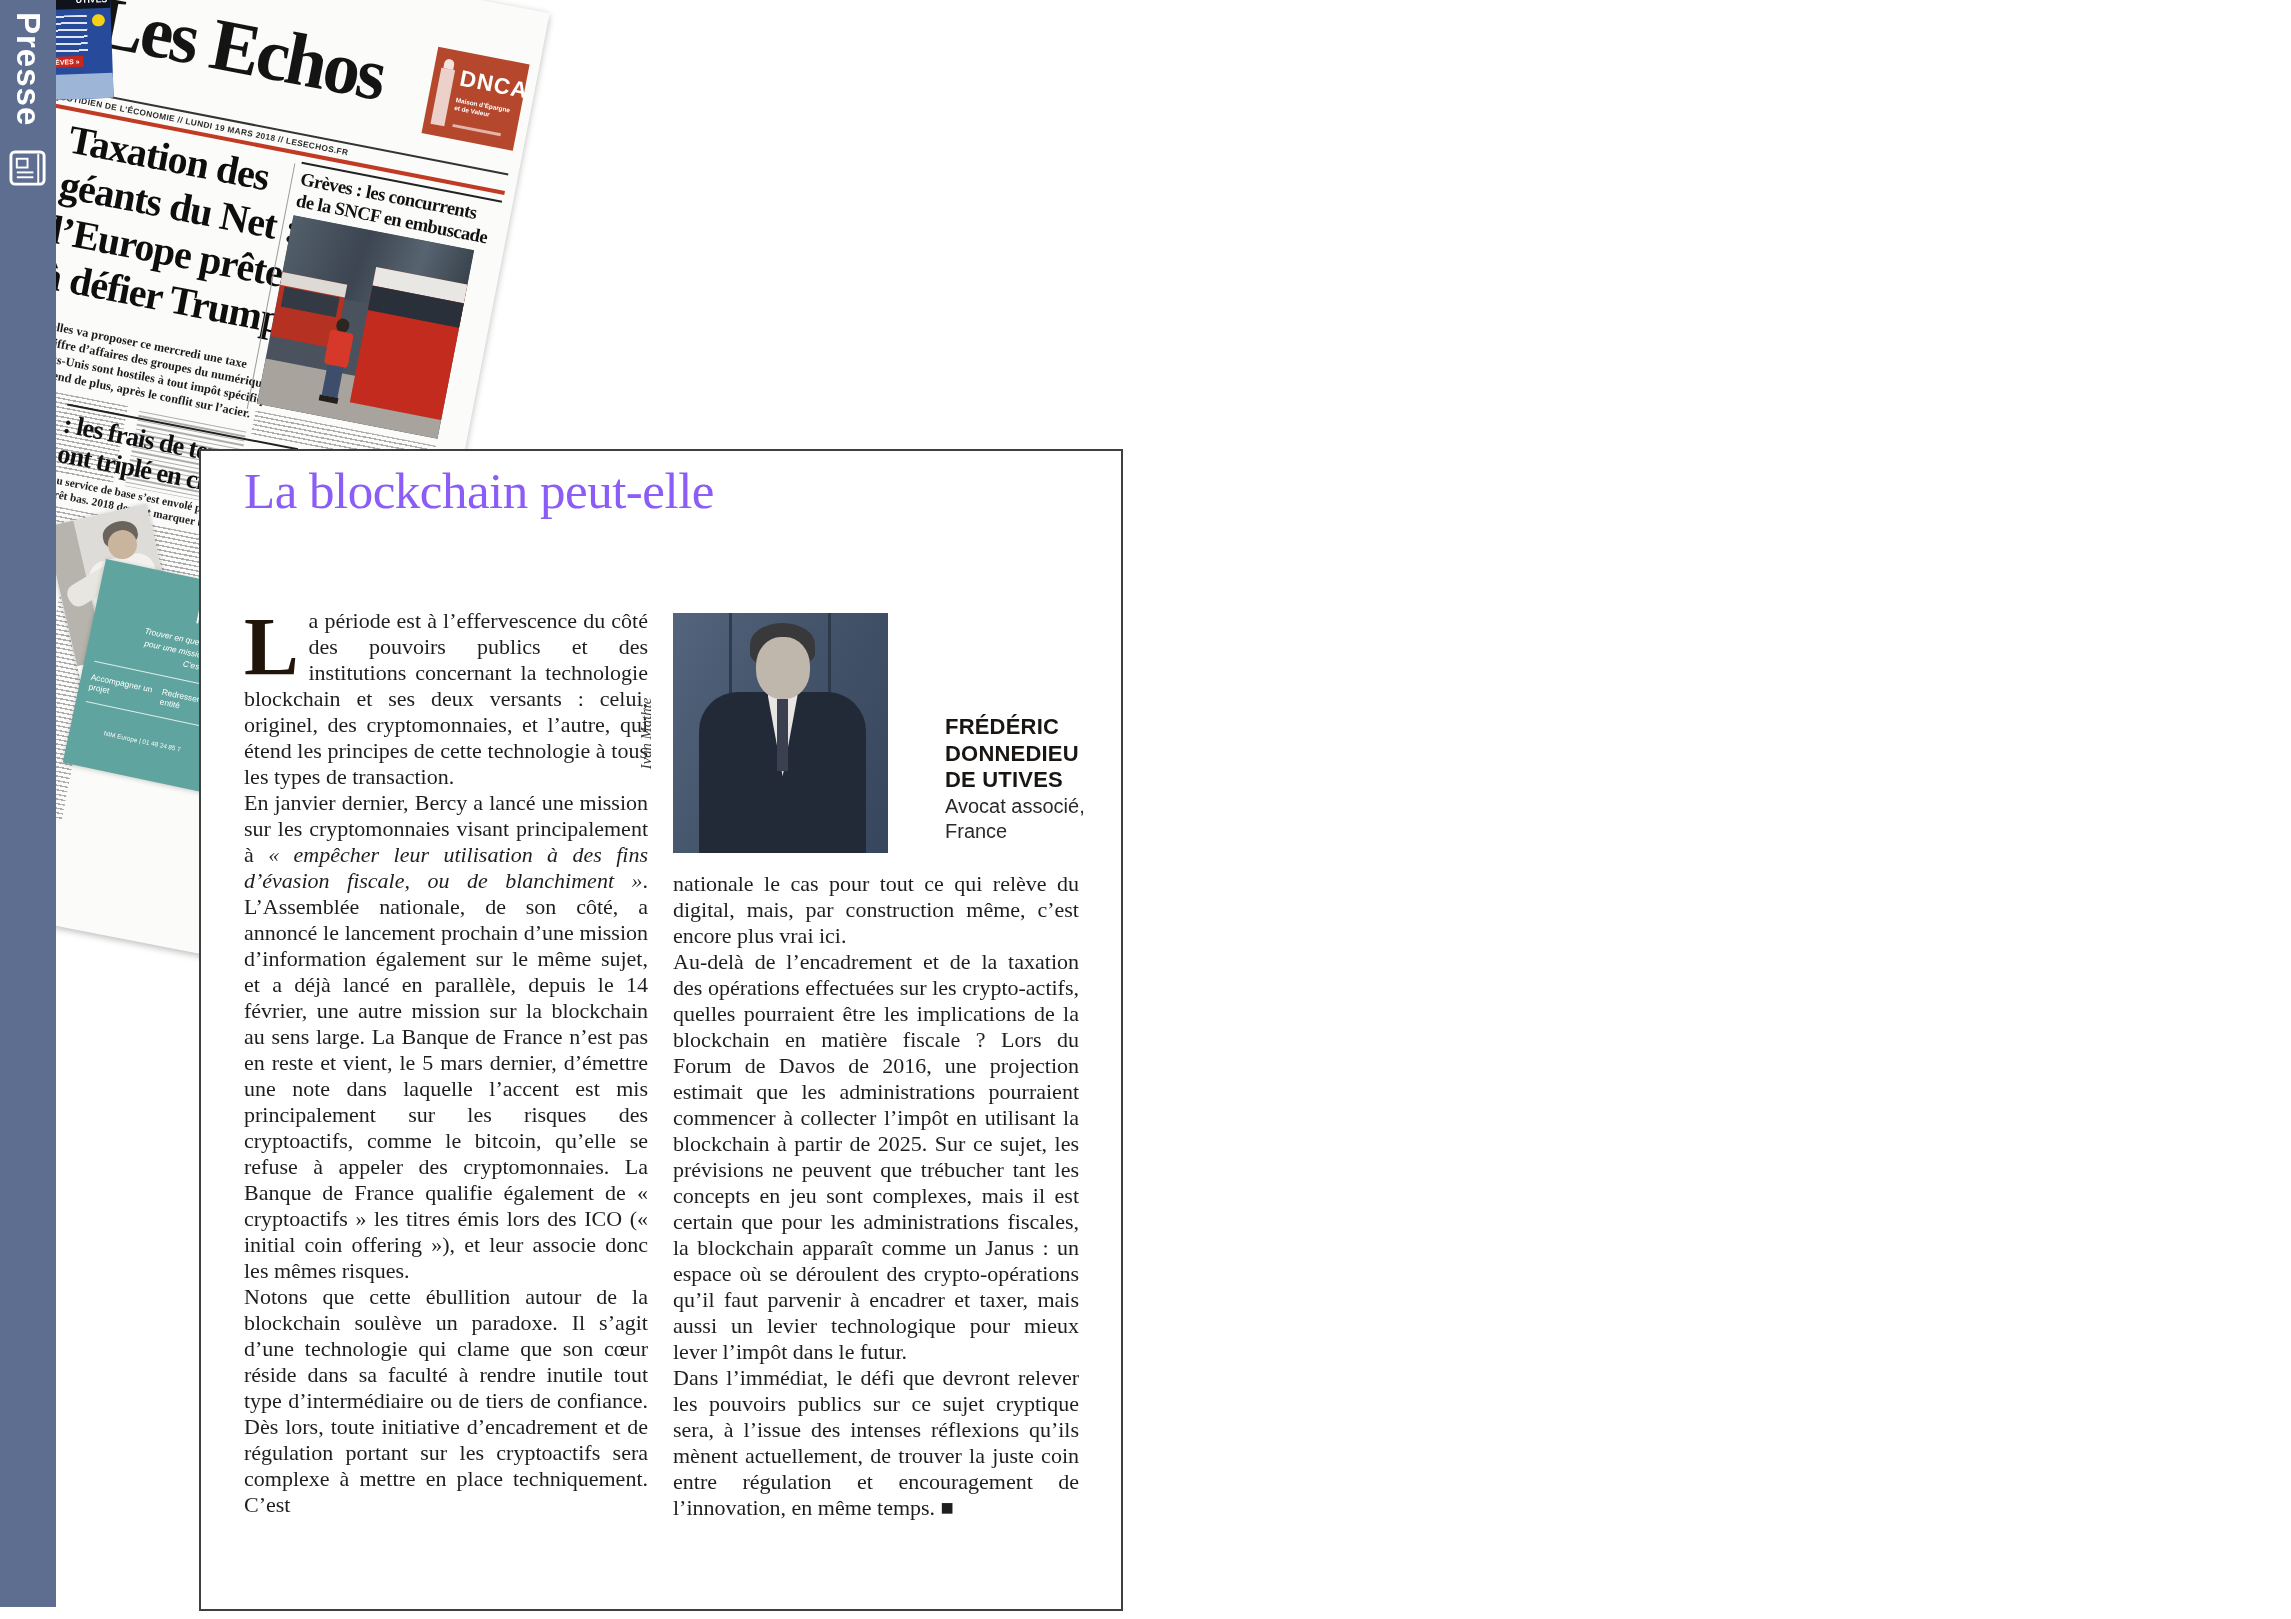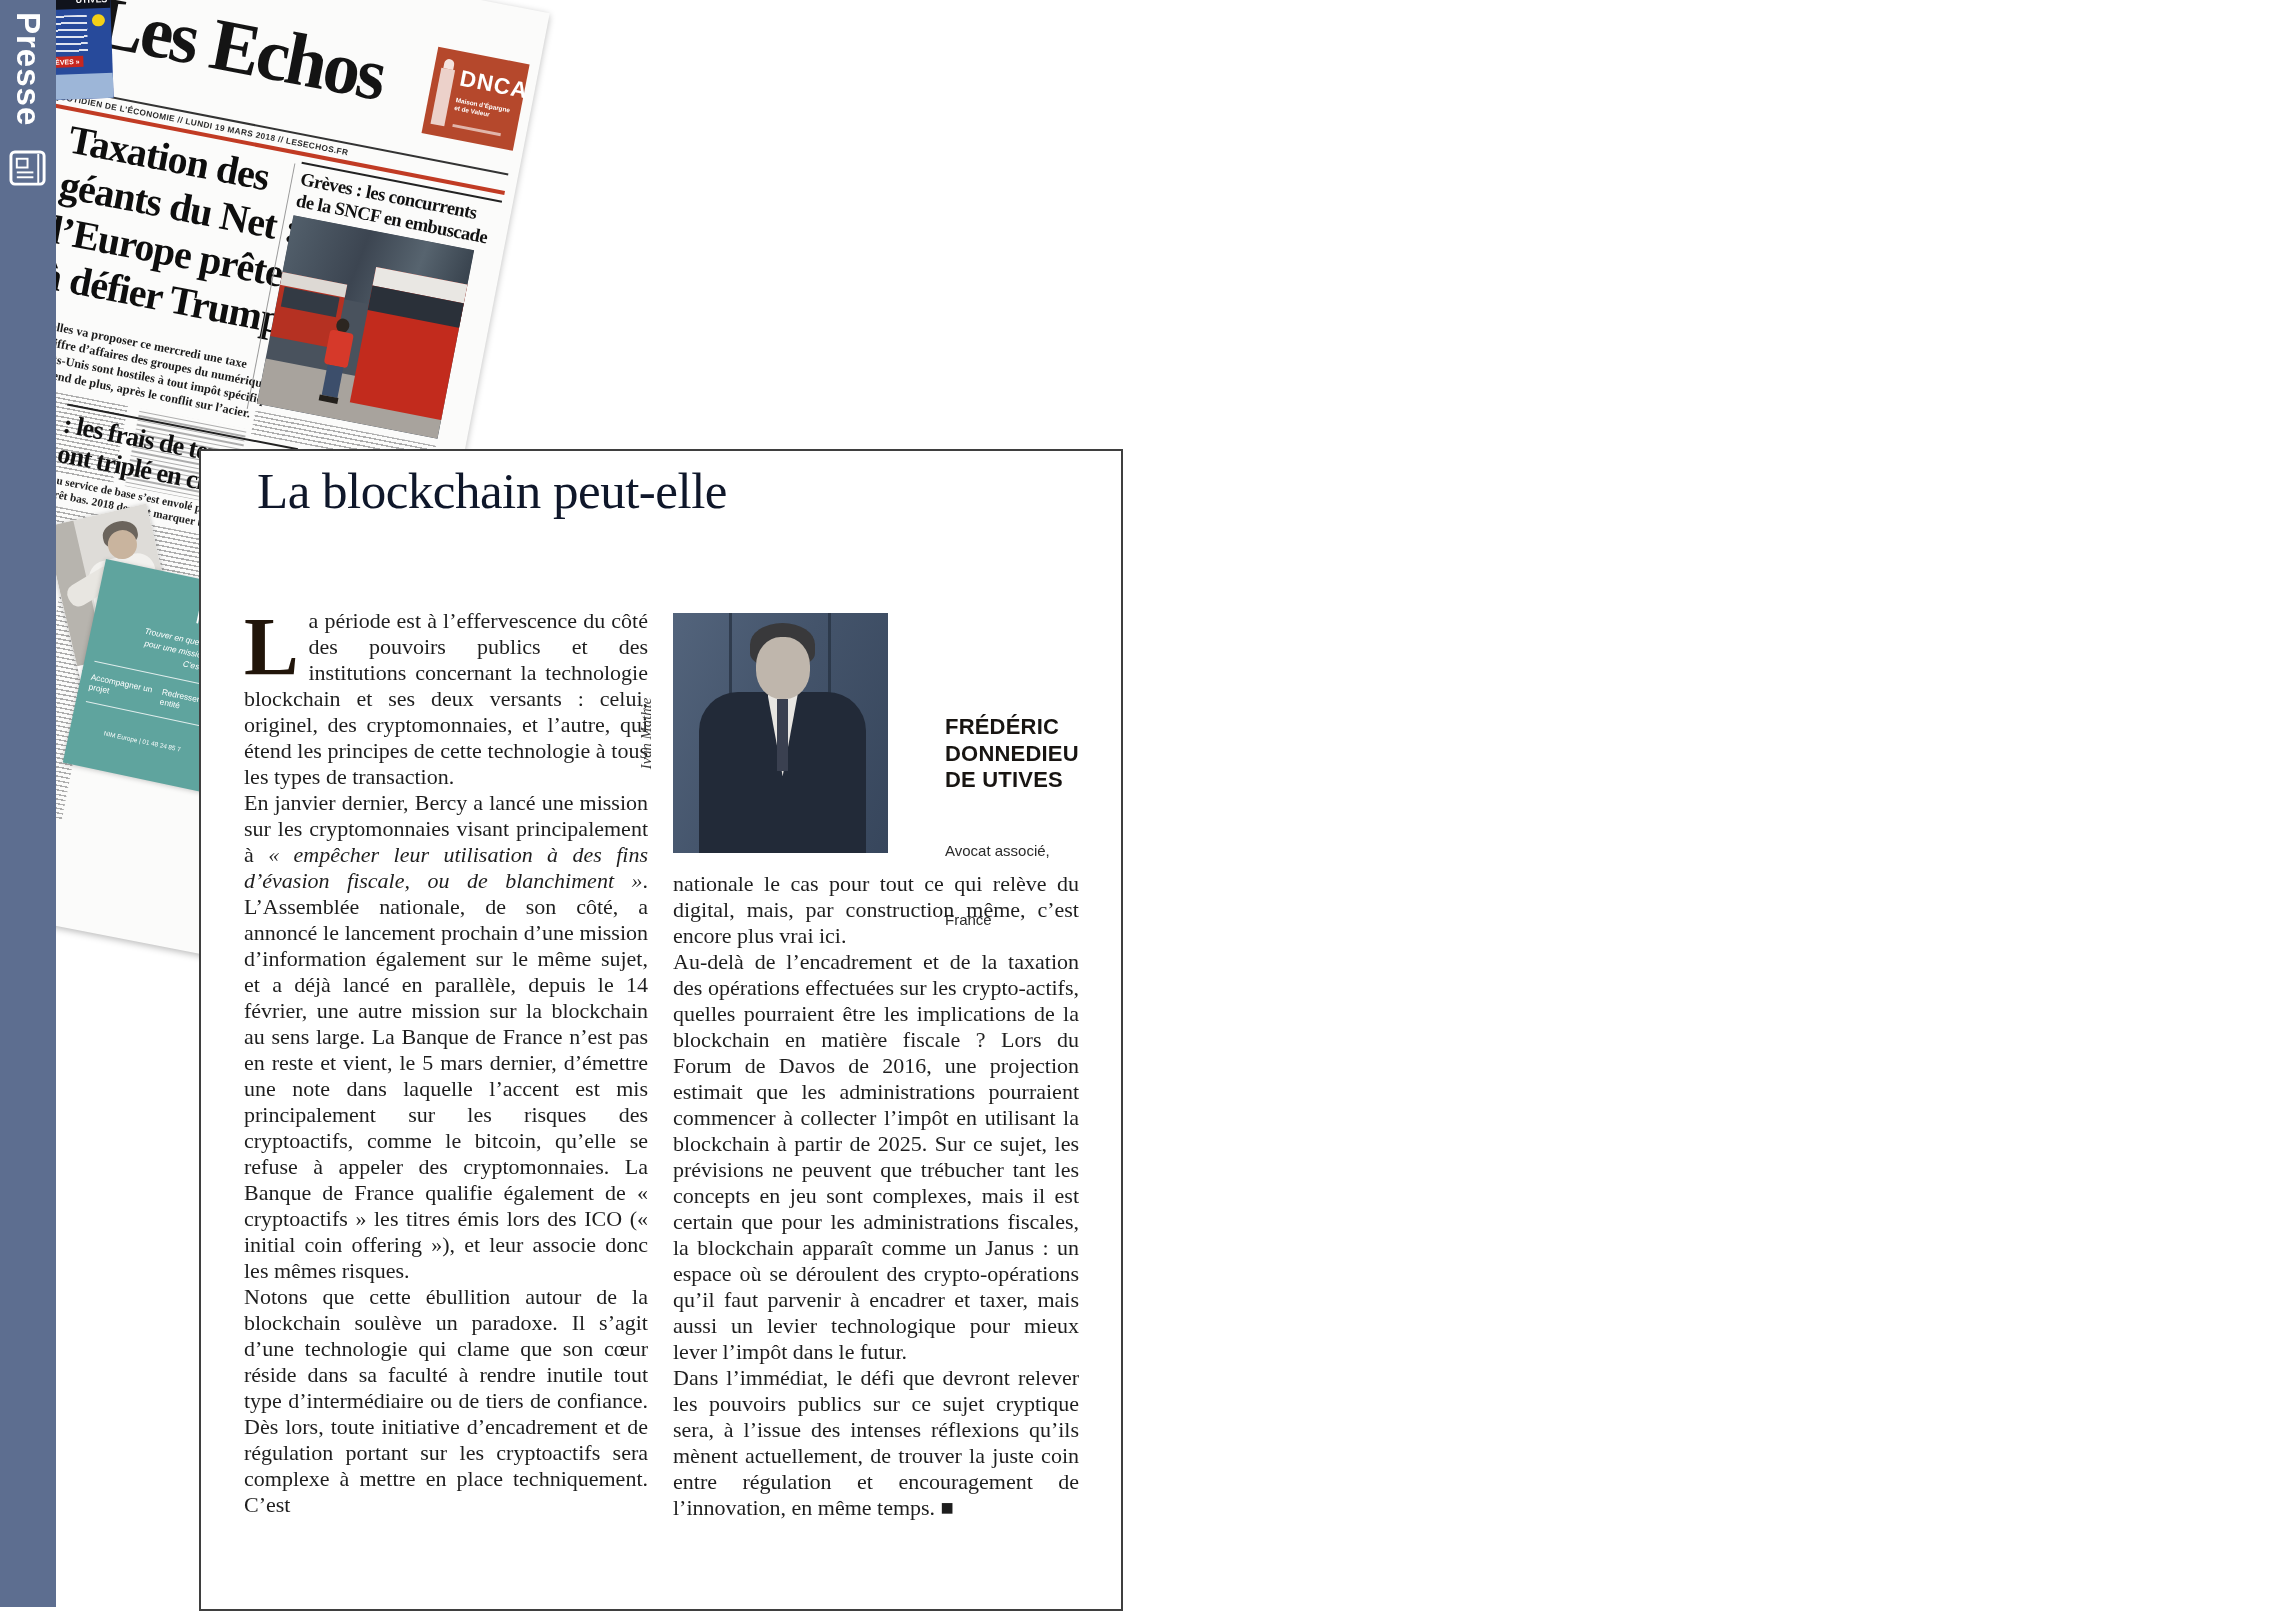--- a/index.html
+++ b/index.html
@@ -108,21 +108,21 @@
   .mag-sun{position:absolute;right:5.9px;top:21.6px;width:12.7px;height:12.7px;border-radius:50%;background:#f4d016;}
   .mag-lines{position:absolute;left:3.9px;top:21.6px;width:33px;height:39px;
       background-image:repeating-linear-gradient(rgba(255,255,255,.85) 0 2px,transparent 2px 6.9px);}
   .mag-tag{position:absolute;left:0px;top:63px;background:#c8271e;color:#fff;font-size:6.9px;
            font-weight:bold;padding:2px 3.9px;}
   .mag-bottom{position:absolute;left:0;bottom:0;width:100%;height:25.5px;background:#9db6d8;}
 
   
   .clip{position:absolute;left:199px;top:449px;width:924px;height:1162px;background:#ffffff;
         border:2px solid #3f3f3f;box-sizing:border-box;z-index:10;color:#1e1e1e;}
-  .title{position:absolute;left:56px;top:9.8px;font-size:51px;line-height:60px;color:#0f172a;
+  .title{position:absolute;left:43px;top:9.8px;font-size:51px;line-height:60px;color:#8b5cf6;
          letter-spacing:-0.5px;}
   .body-col{position:absolute;font-size:22px;line-height:26px;text-align:justify;color:#1e1e1e;}
   .body-col p{margin:0;}
   .col1{left:43px;top:157px;width:404px;}
   .col2{left:472px;top:420px;width:406px;}
   .dropcap{float:left;font-size:82px;line-height:65px;font-weight:bold;color:#21150a;
            padding:5.9px 9.8px 2px 0;}
   .portrait{position:absolute;left:472px;top:162px;width:215px;height:240px;overflow:hidden;
             background:linear-gradient(115deg,#53647c 0%,#44546b 45%,#37465c 100%);}
   .pt-panel1{position:absolute;left:26%;top:0;width:2.9px;height:60%;background:rgba(20,28,40,.5);}
@@ -131,21 +131,21 @@
   .pt-face{position:absolute;left:38.5%;top:10%;width:25%;height:26%;border-radius:46%;background:#bfb6ac;}
   .pt-body{position:absolute;left:12%;top:33%;width:78%;height:70%;border-radius:39px 39px 0 0;background:#222a38;}
   .pt-shirt{position:absolute;left:44%;top:34%;width:14%;height:34%;background:#e8e6e2;
             clip-path:polygon(0 0,100% 0,50% 100%);}
   .pt-tie{position:absolute;left:48.5%;top:36%;width:5%;height:30%;background:#3a4050;}
   .credit{position:absolute;left:435px;top:162px;width:21.6px;height:240px;display:flex;
           align-items:center;justify-content:center;}
   .credit span{transform:rotate(-90deg);white-space:nowrap;font-style:italic;font-size:14.7px;color:#3a3a3a;}
   .author{position:absolute;left:744px;top:263px;font-family:"Liberation Sans",sans-serif;}
   .author .nm{font-weight:bold;font-size:22px;line-height:26.5px;color:#181512;letter-spacing:0.2px;}
-  .author .rl{font-size:15px;line-height:25.5px;color:#2a2a2a;margin-top:44px;}
+  .author .rl{font-size:20px;line-height:25.5px;color:#2a2a2a;}
 </style>
 </head>
 <body>
 
 <div class="stage">
 
   <div class="paper">
     <div class="masthead">Les Echos</div>
     <div class="rule-thin"></div>
     <div class="dateline">LE QUOTIDIEN DE L’ÉCONOMIE // LUNDI 19 MARS 2018 // LESECHOS.FR</div>

